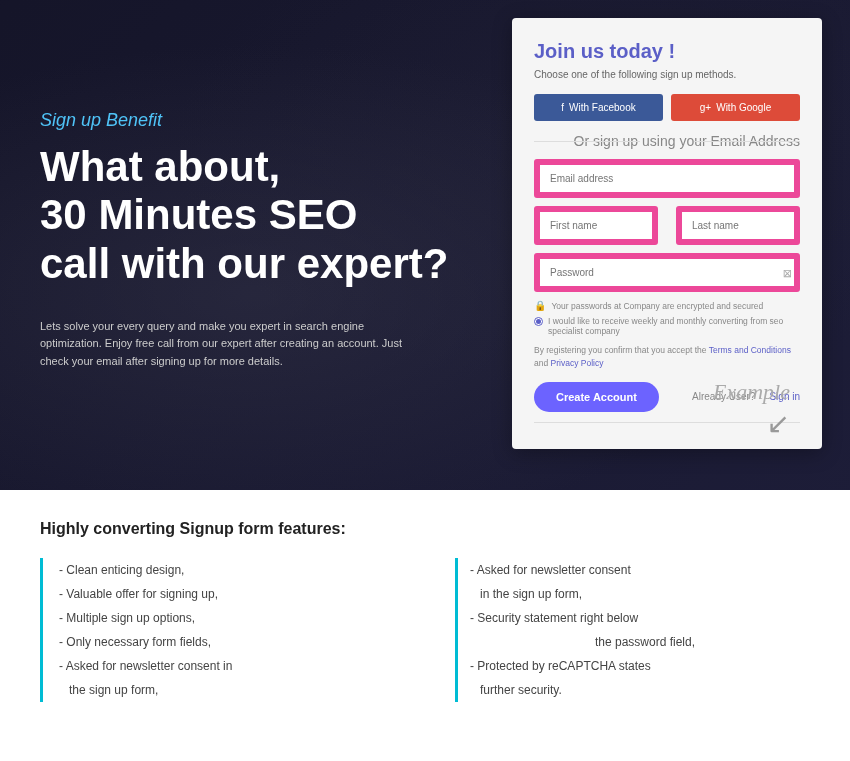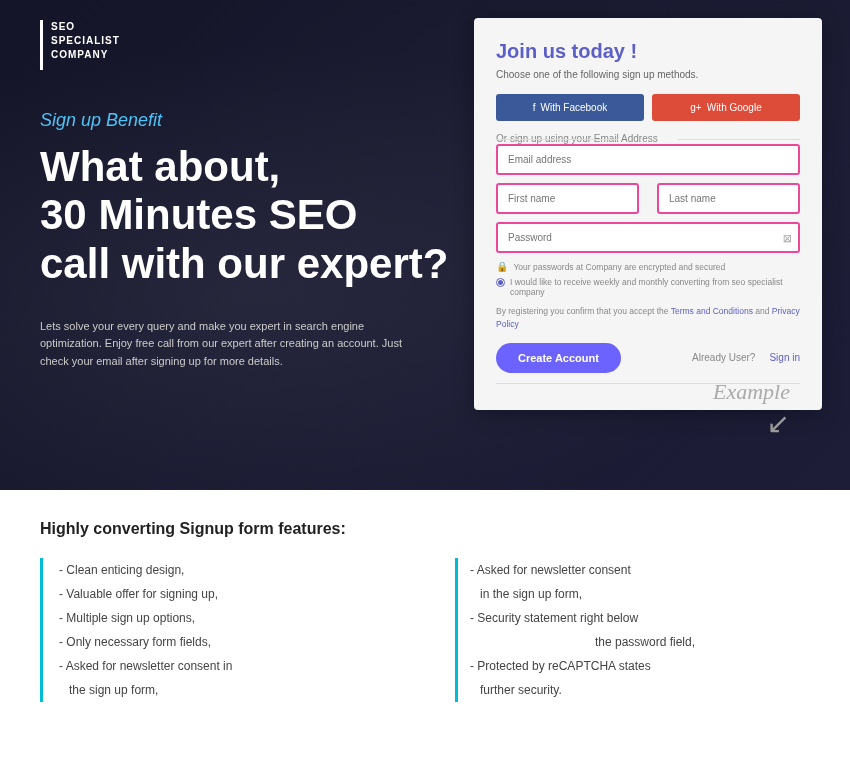--- a/index.html
+++ b/index.html
@@ -75,21 +75,21 @@
       font-size: 11px;
       line-height: 1.6;
       max-width: 380px;
     }
 
     
     .signup-card {
       position: absolute;
       top: 18px;
       right: 28px;
-      width: 348px;
+      width: 310px;
       background: #f5f5f5;
       border-radius: 4px;
       padding: 22px 22px 16px 22px;
       box-shadow: 0 4px 20px rgba(0,0,0,0.3);
     }
     .card-title {
       color: #5b5fc7;
       font-size: 20px;
       font-weight: bold;
       margin-bottom: 6px;
@@ -126,40 +126,41 @@
       border-radius: 3px;
       padding: 8px 6px;
       font-size: 10px;
       cursor: pointer;
       display: flex;
       align-items: center;
       justify-content: center;
       gap: 5px;
     }
     .divider-text {
-      text-align: left;
+      text-align: right;
       color: #888;
-      font-size: 10px;
+      font-size: 14px;
+      margin-bottom: 10px;
       position: relative;
     }
     .divider-text::before,
     .divider-text::after {
       content: '';
       position: absolute;
       top: 50%;
       width: 40%;
       height: 1px;
       background: #ddd;
     }
     .divider-text::before { left: 0; }
     .divider-text::after { right: 0; }
 
     .form-input {
       width: 100%;
-      border: 2px solid #ec4899;
+      border: 6px solid #ec4899;
       border-radius: 3px;
       padding: 8px 10px;
       font-size: 10px;
       color: #999;
       background: #fff;
       margin-bottom: 8px;
       outline: none;
     }
     .form-row {
       display: flex;
@@ -307,28 +308,20 @@
       margin-right: 0;
       padding-left: 12px;
     }
   </style>
 </head>
 <body>
 
 <div class="hero">
   <div class="hero-bg"></div>
 
-  <div class="logo">
-    <div class="logo-bar"></div>
-    <div class="logo-text">
-      <span>SEO</span><br>
-      <span>SPECIALIST</span><br>
-      <span>COMPANY</span>
-    </div>
-  </div>
 
   <div class="hero-content">
     <div class="hero-subtitle">Sign up Benefit</div>
     <div class="hero-title">What about,<br>30 Minutes SEO<br>call with our expert?</div>
     <div class="hero-desc">Lets solve your every query and make you expert in search engine optimization. Enjoy free call from our expert after creating an account. Just check your email after signing up for more details.</div>
   </div>
 
   <div class="signup-card">
     <div class="card-title">Join us today !</div>
     <div class="card-subtitle">Choose one of the following sign up methods.</div>

